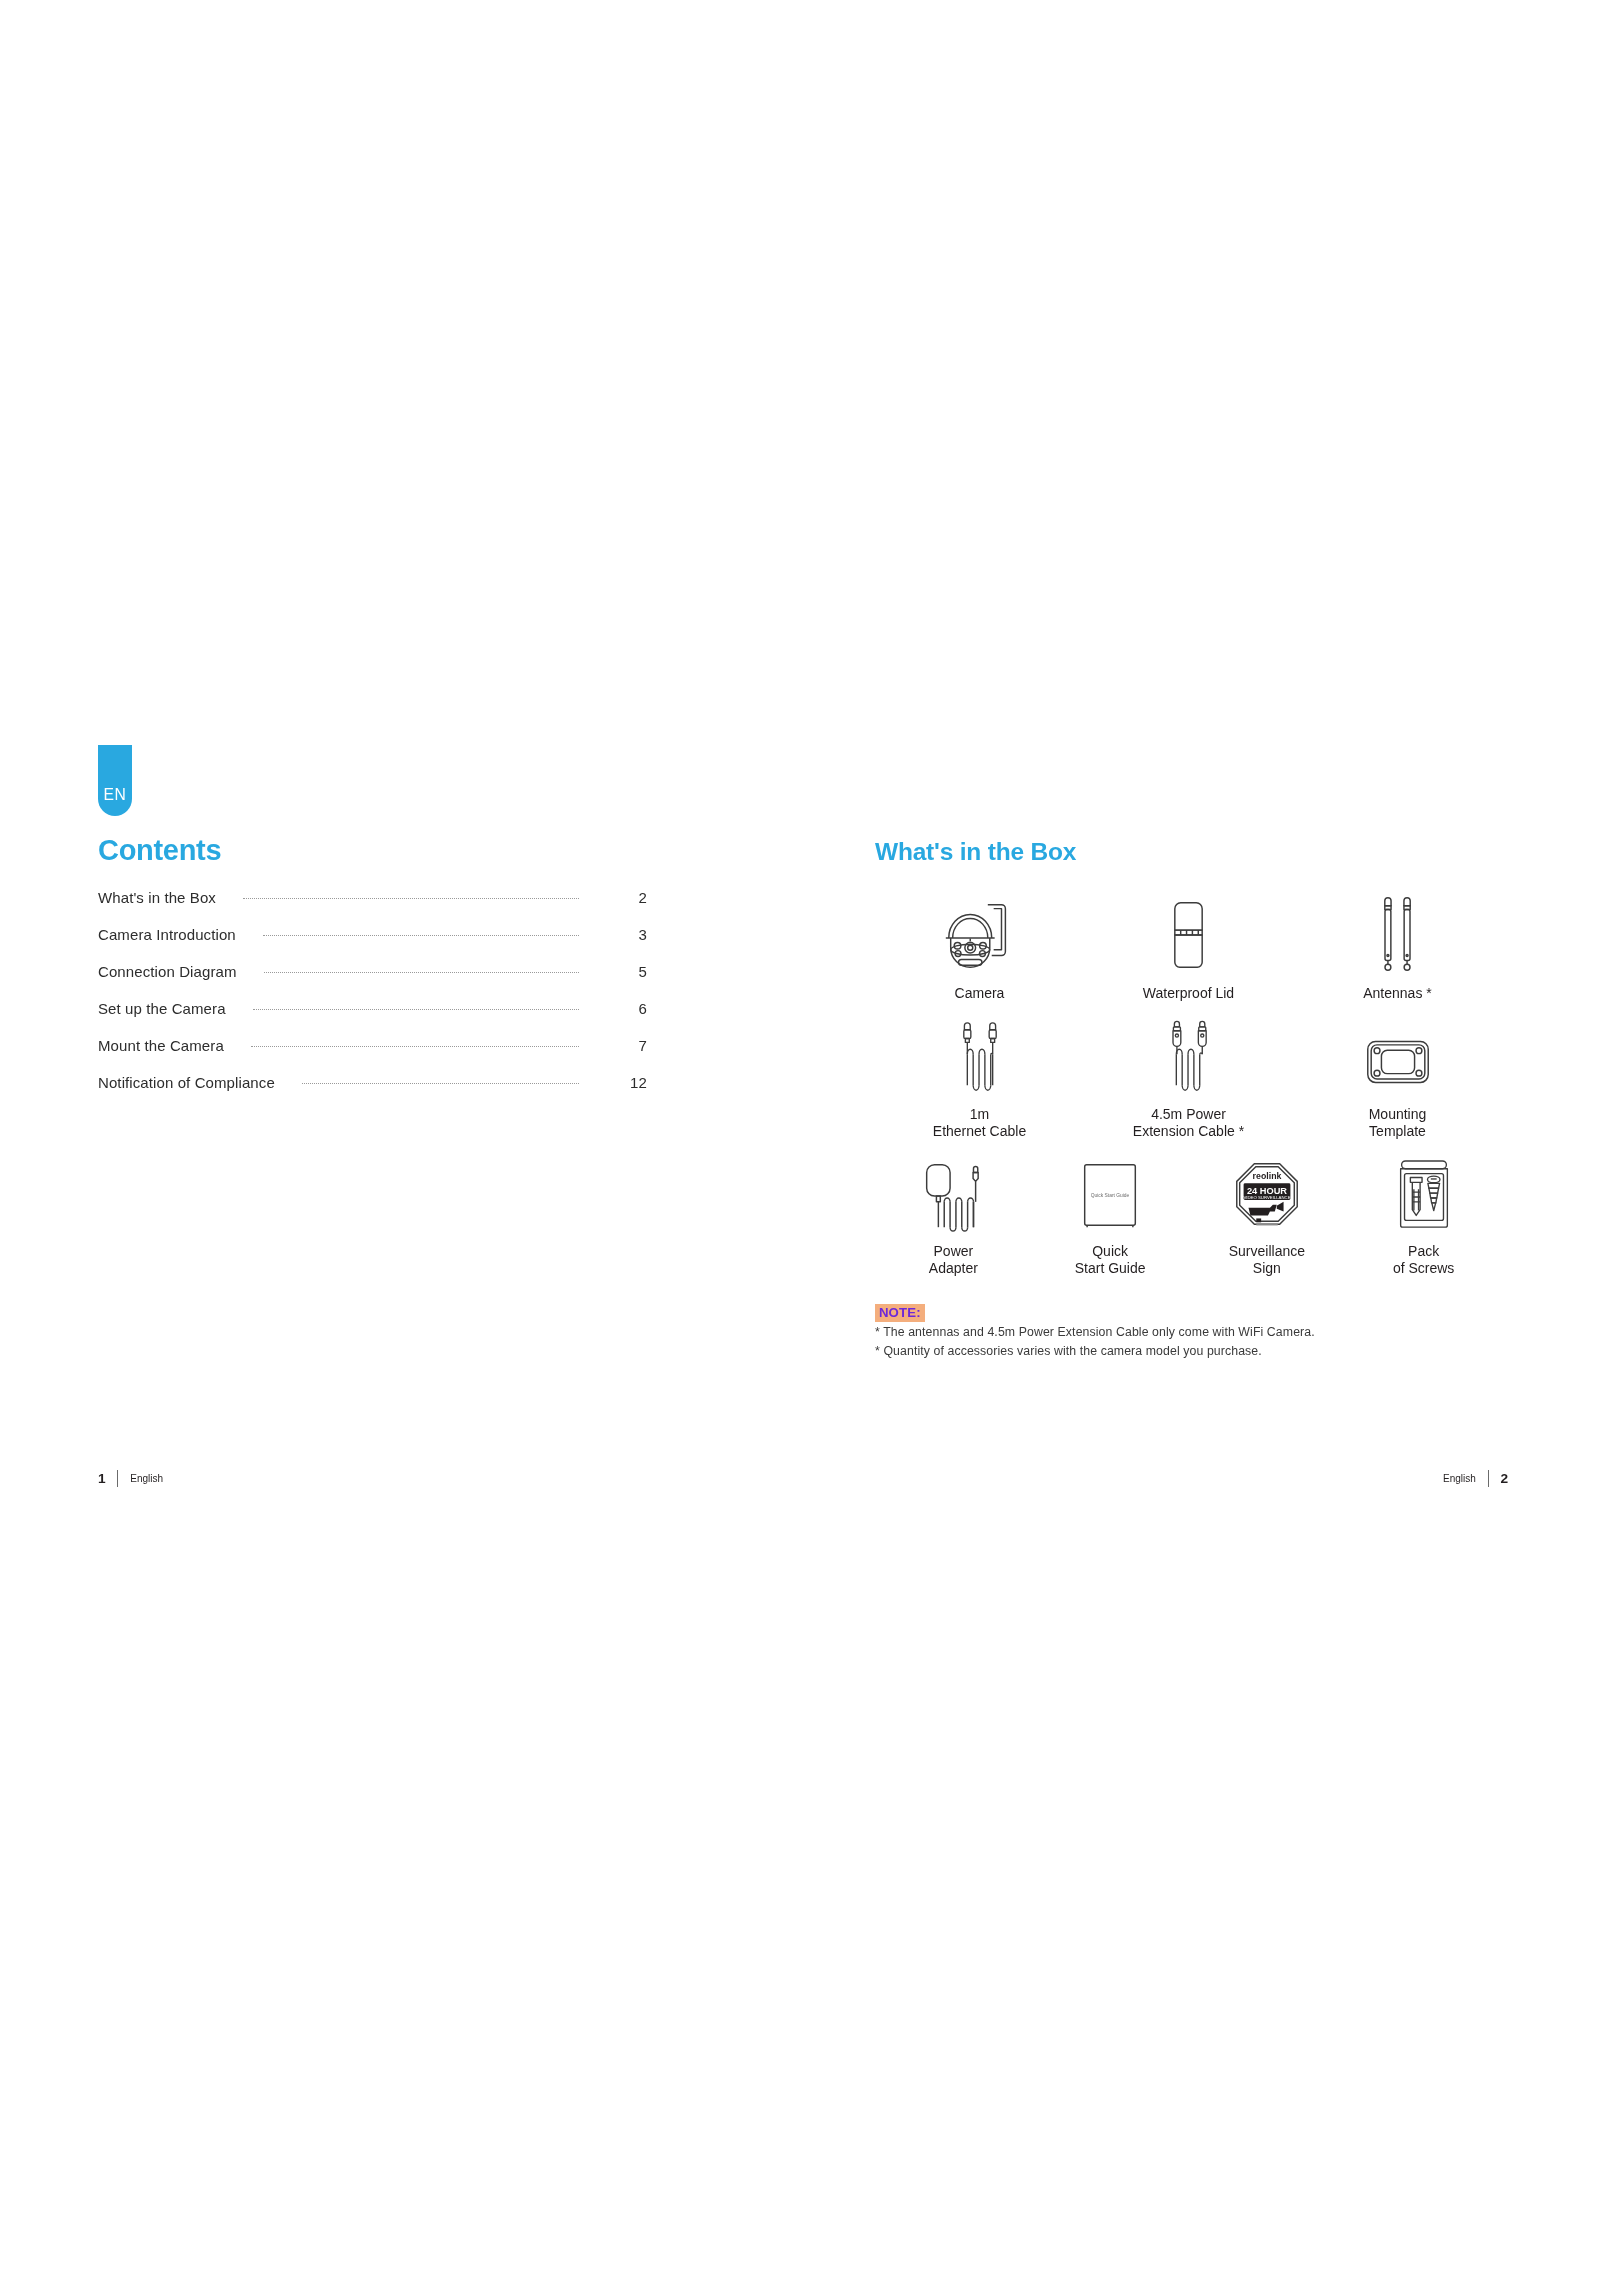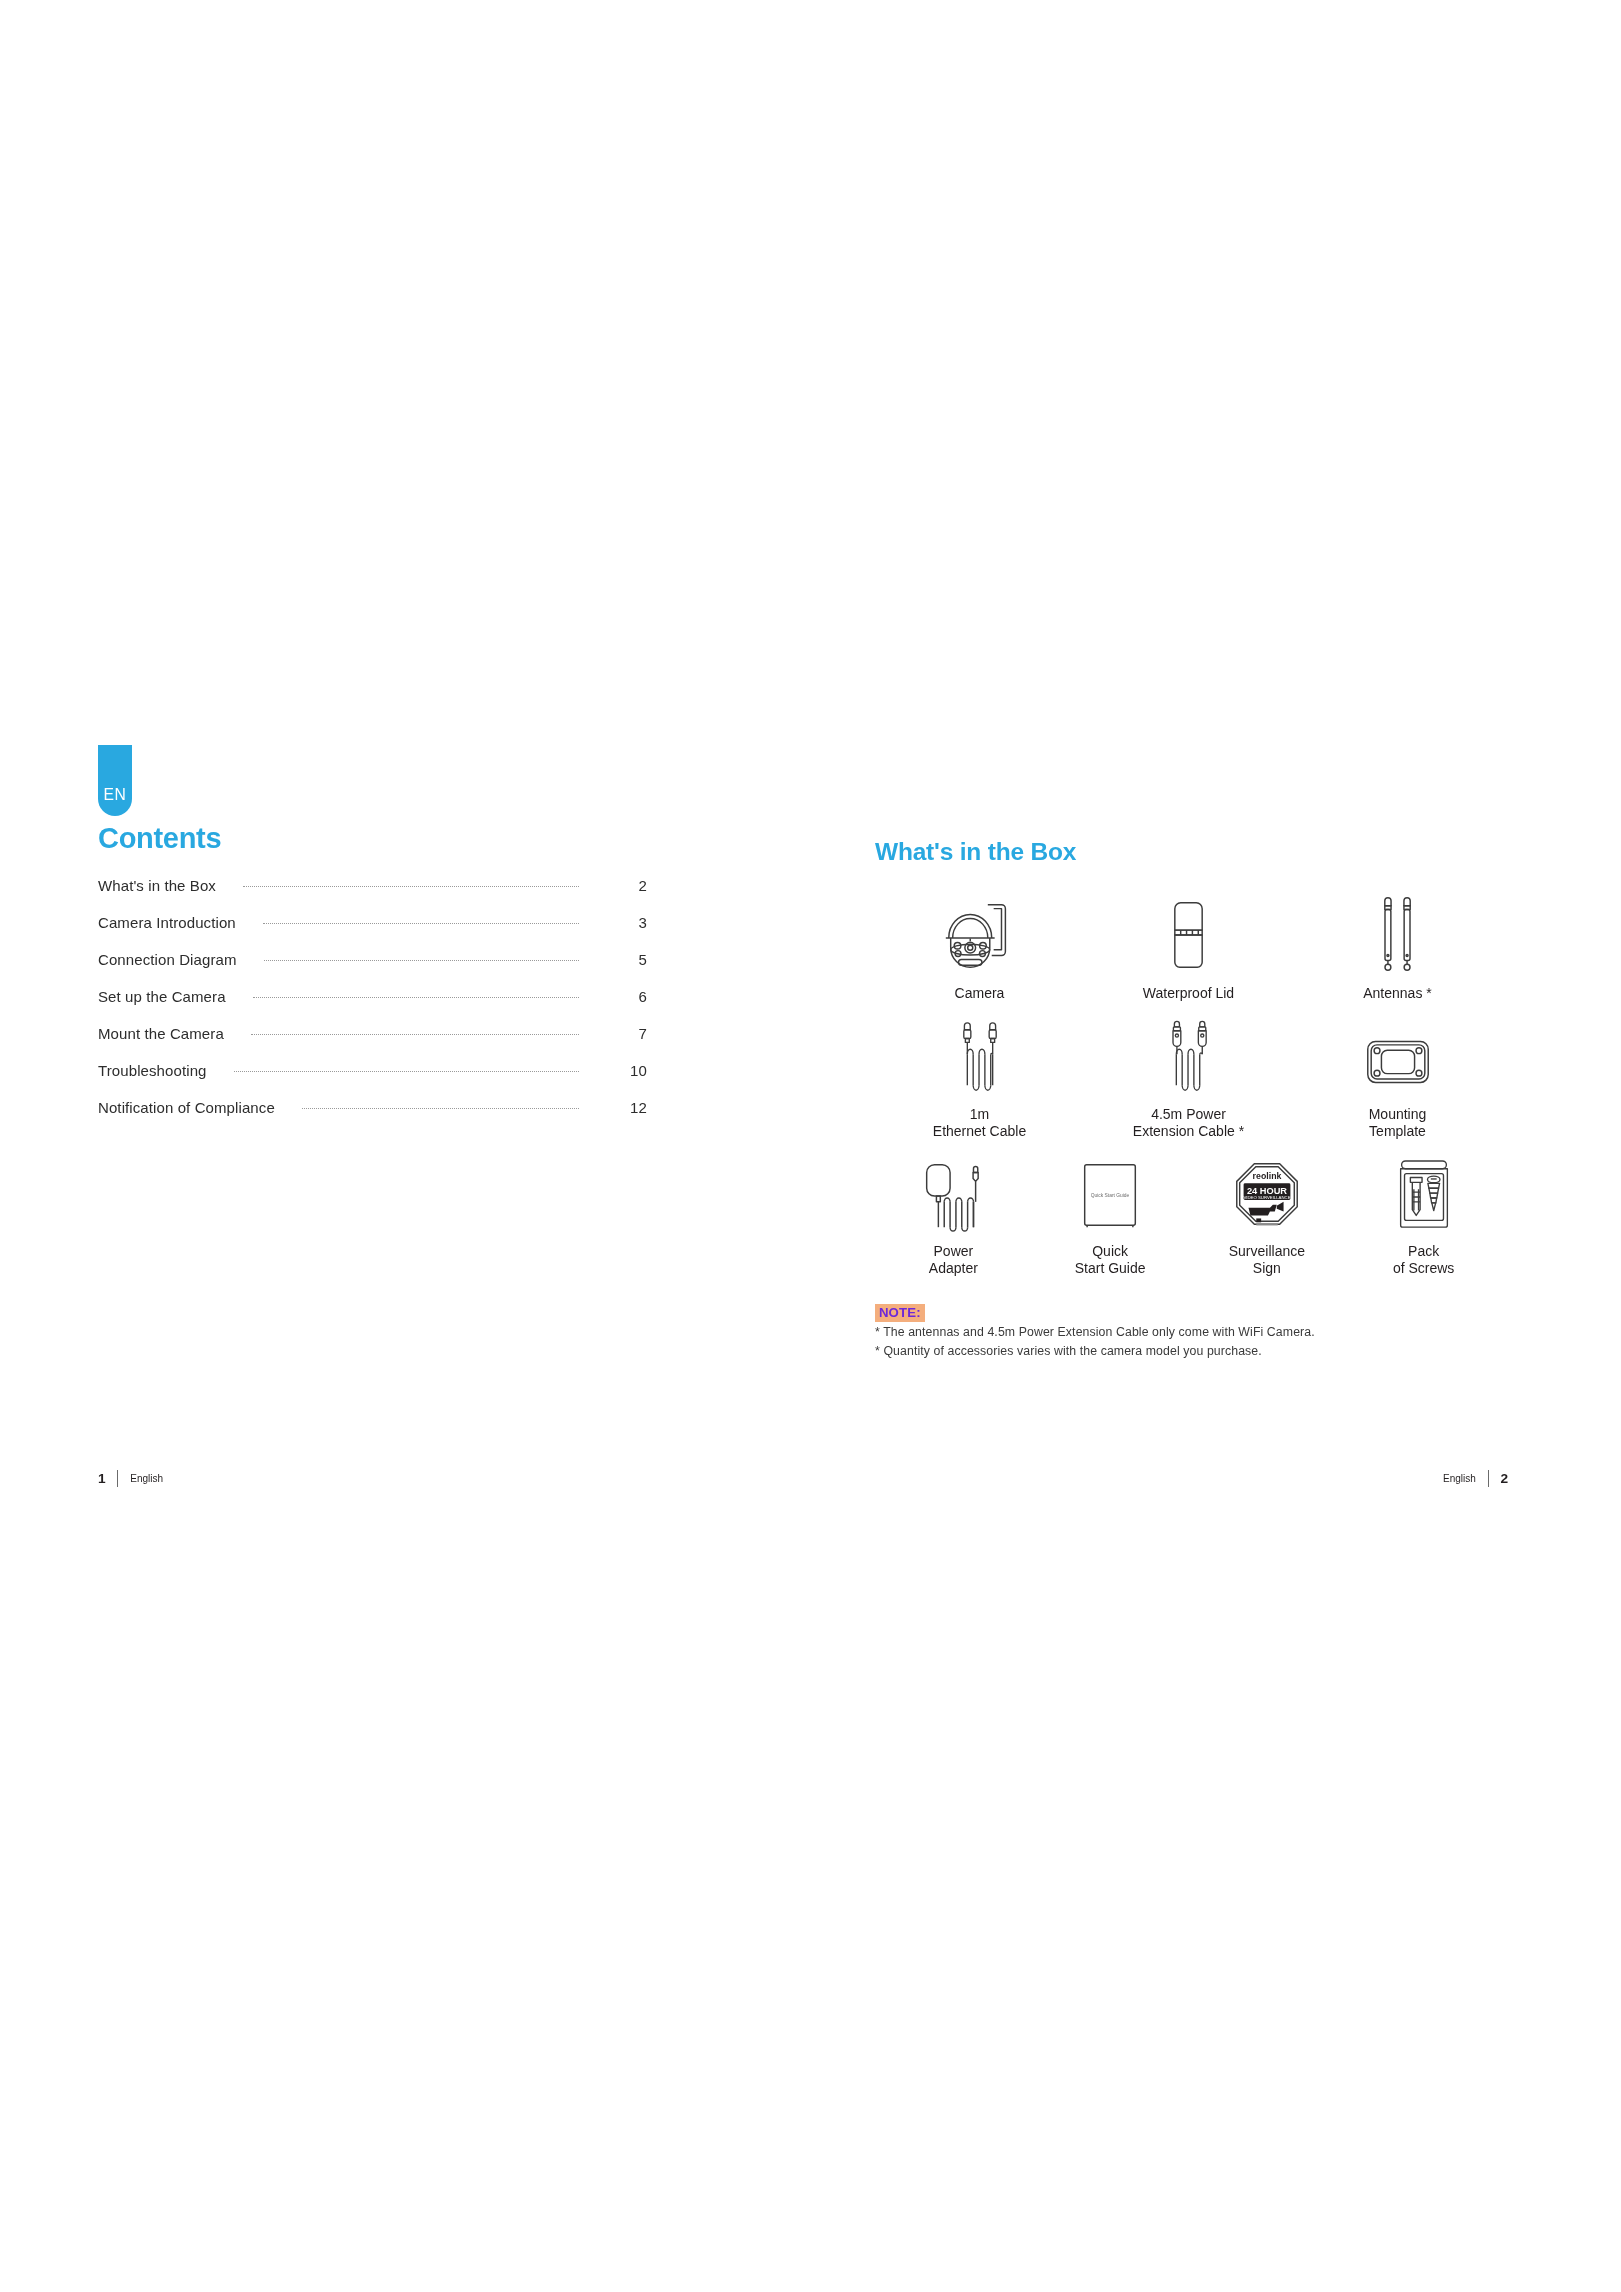--- a/index.html
+++ b/index.html
@@ -50,21 +50,21 @@
     color: #ffffff;
     font-size: 15.7px;
     letter-spacing: 0.5px;
   }
 
   .contents-title {
     color: #29a8e0;
     font-size: 29px;
     font-weight: bold;
     letter-spacing: -0.3px;
-    margin-top: 6px;
+    margin-top: 18px;
     margin-bottom: 21.6px;
   }
 
   .toc {
     width: 549px;
   }
   .toc-row {
     display: flex;
     align-items: baseline;
     height: 37px;
@@ -228,25 +228,20 @@
         <span class="toc-leader"></span>
         <span class="toc-page">6</span>
       </div>
 
       <div class="toc-row">
         <span class="toc-label">Mount the Camera</span>
         <span class="toc-leader"></span>
         <span class="toc-page">7</span>
       </div>
 
-      <div class="toc-row">
-        <span class="toc-label">Troubleshooting</span>
-        <span class="toc-leader"></span>
-        <span class="toc-page">10</span>
-      </div>
 
 
       <div class="toc-row">
         <span class="toc-label">Notification of Compliance</span>
         <span class="toc-leader"></span>
         <span class="toc-page">12</span>
       </div>
 
     </div>
   </div>

